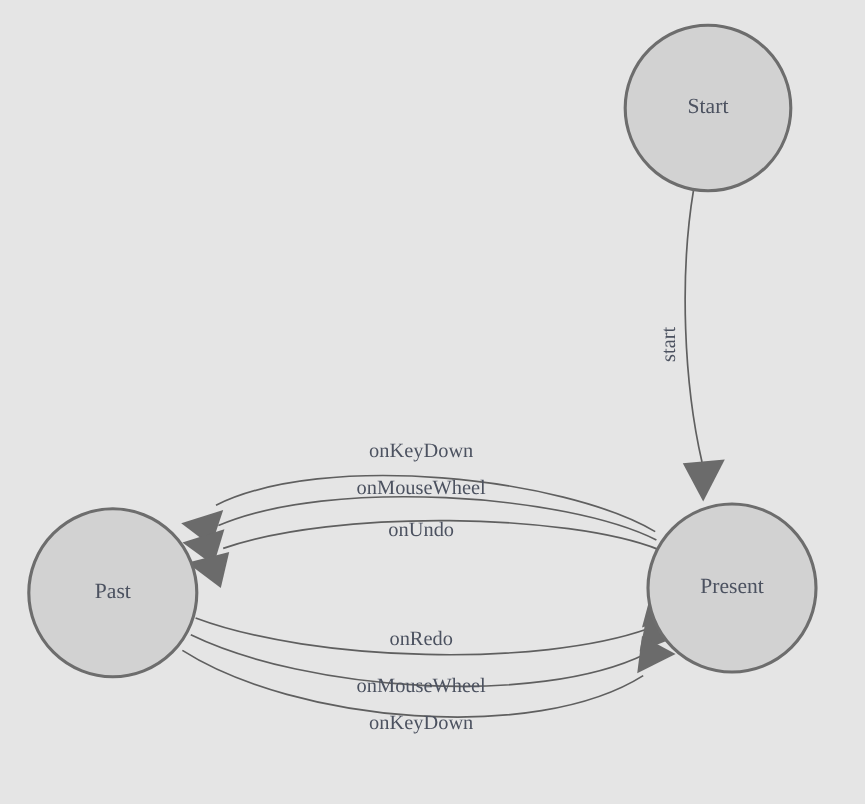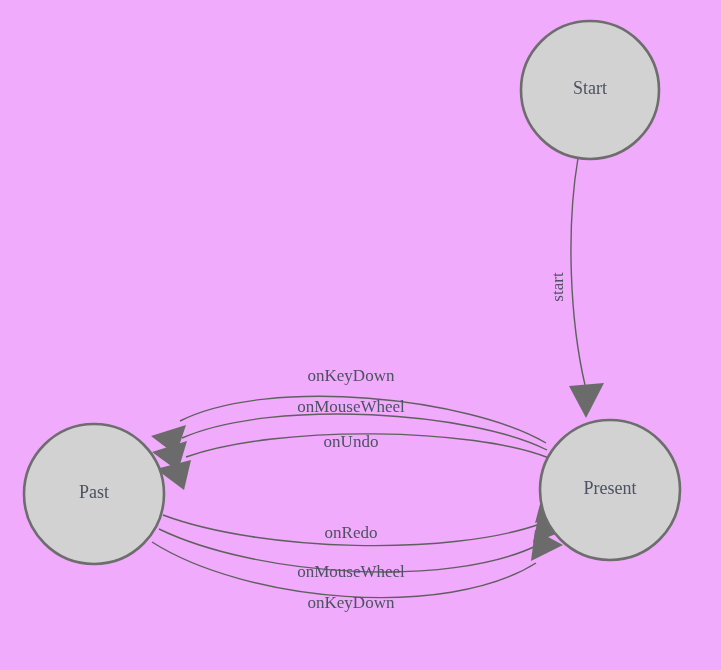--- a/index.html
+++ b/index.html
@@ -8,21 +8,21 @@
     padding: 0;
     background: #ffffff;
   }
   body {
     font-family: "Liberation Serif", "DejaVu Serif", serif;
   }
   #diagram-canvas {
     position: relative;
     width: 721px;
     height: 670px;
-    background: #f0abfc;
+    background: #e5e5e5;
     overflow: hidden;
   }
   svg.graph {
     display: block;
     width: 721px;
     height: 670px;
   }
   .node-circle {
     fill: #d2d2d2;
     stroke: #6d6d6d;

